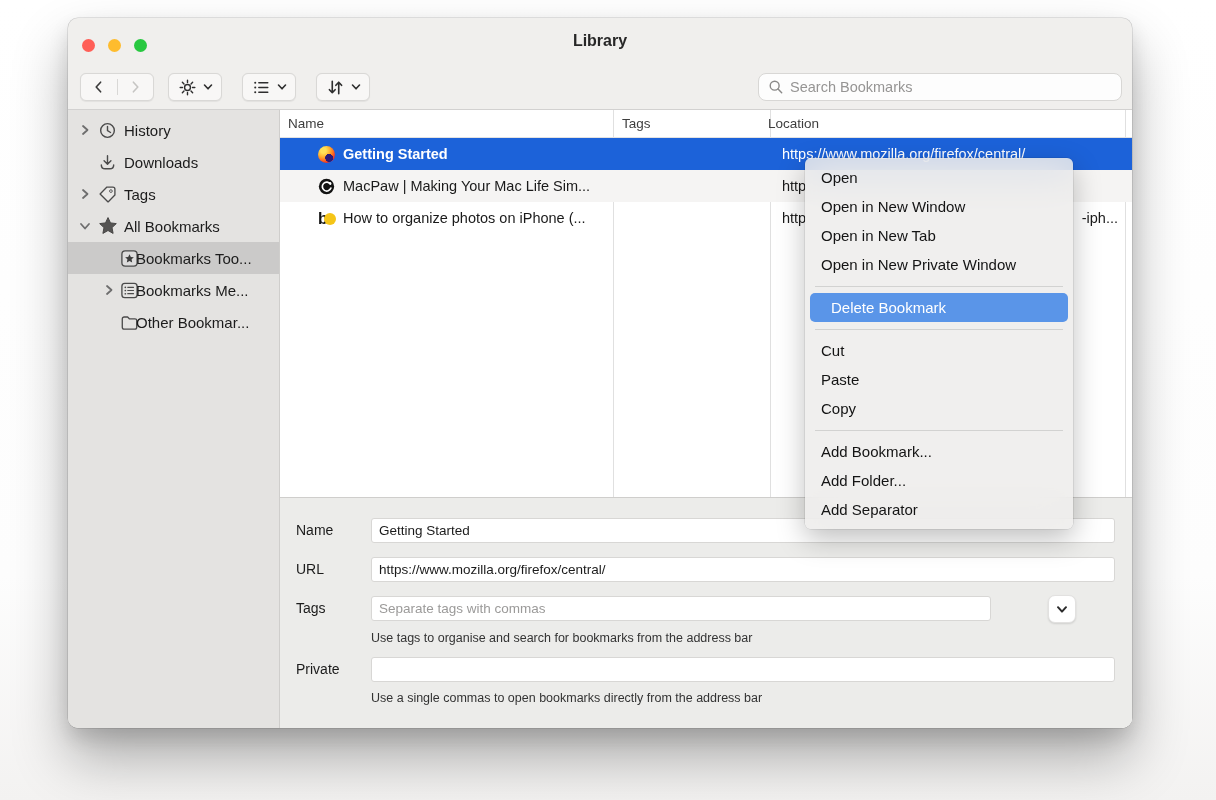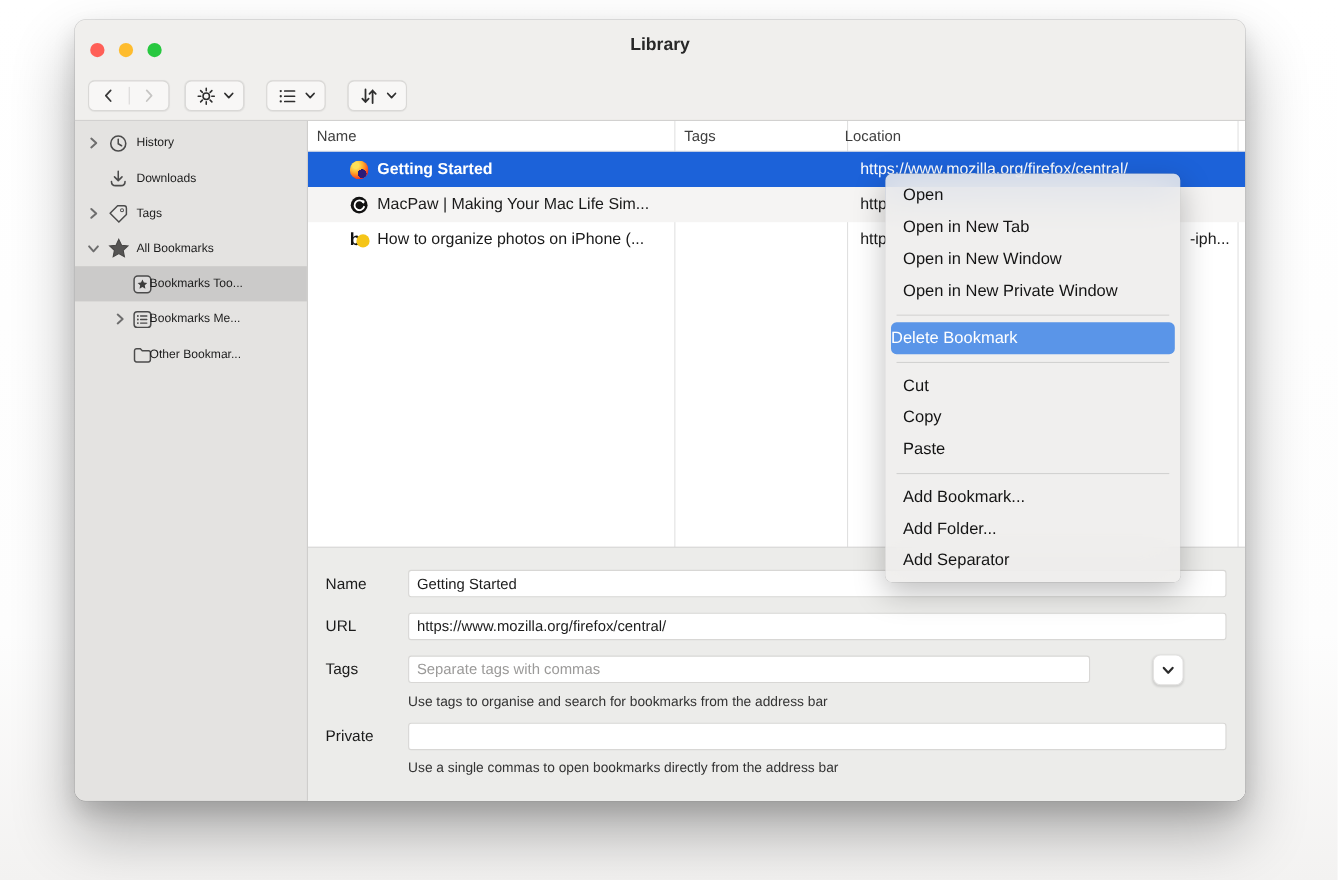--- a/index.html
+++ b/index.html
@@ -43,21 +43,21 @@
   .tbtn.sort{left:248px;width:54px;}
   .search{position:absolute;left:690px;top:9px;width:364px;height:28px;background:rgba(255,255,255,.85);
     border:1px solid #d8d7d5;border-radius:8px;display:flex;align-items:center;padding:0 9px;gap:6px;}
   .search input{flex:1;border:none;outline:none;background:transparent;font-size:14.5px;color:#222;}
   .search input::placeholder{color:#969594;}
 
   
   .content{position:absolute;left:0;top:92px;width:100%;height:618px;display:flex;
     border-bottom-left-radius:10px;border-bottom-right-radius:10px;overflow:hidden;}
   .sidebar{width:212px;background:var(--sidebar-bg);border-right:1px solid #cfcecc;padding-top:4px;flex:none;}
-  .srow{height:32px;display:flex;align-items:center;font-size:11px;color:#1c1c1c;position:relative;}
+  .srow{height:32px;display:flex;align-items:center;font-size:15px;color:#1c1c1c;position:relative;}
   .srow.selected{background:var(--sidebar-selected);}
   .srow .chev{position:absolute;left:10px;width:14px;display:flex;justify-content:center;}
   .srow .sicon{position:absolute;display:flex;}
   .srow .slabel{position:absolute;white-space:nowrap;}
   .srow.lvl0 .sicon{left:30px;} .srow.lvl0 .slabel{left:56px;}
   .srow.lvl1 .chev{left:34px;} .srow.lvl1 .sicon{left:52px;} .srow.lvl1 .slabel{left:68px;}
 
   .main{flex:1;position:relative;background:#fff;}
 
   
@@ -88,21 +88,21 @@
   .dinput::placeholder{color:#9b9a99;}
   .dhelp{position:absolute;left:91px;font-size:12.5px;color:#333;}
   .tags-drop{position:absolute;left:768px;top:97px;width:28px;height:28px;background:#fff;border:1px solid #e2e1e0;
     border-radius:7px;box-shadow:0 1px 2px rgba(0,0,0,.12);display:flex;align-items:center;justify-content:center;}
 
   
   .context-menu{position:absolute;left:737px;top:140px;width:268px;background:rgba(237,236,235,.84);
     border-radius:6px;box-shadow:0 10px 28px rgba(0,0,0,.25),0 0 0 .5px rgba(0,0,0,.14);
     padding:5px 0;backdrop-filter:blur(18px);font-size:15px;color:#141414;z-index:50;}
   .mitem{height:29px;line-height:29px;padding-left:16px;white-space:nowrap;}
-  .mitem.highlight{background:var(--menu-highlight);color:#fff;margin:0 5px;padding-left:0;border-radius:5px;}
+  .mitem.highlight{background:var(--menu-highlight);color:#fff;margin:0 5px;padding-left:21px;border-radius:5px;}
   .msep{height:1px;background:rgba(0,0,0,.12);margin:6.5px 10px;}
 
   svg{display:block;}
 </style>
 </head>
 <body>
 
 <div class="page">
   <div class="window">
 
@@ -161,20 +161,27 @@
           <g stroke="#2e2e2e" stroke-width="1.7" fill="none" stroke-linecap="round" stroke-linejoin="round">
             <path d="M6.6 3.5v12M3.6 12.3l3 3.2 3-3.2"></path>
             <path d="M13.4 16.5v-12M10.4 7.7l3-3.2 3 3.2"></path>
           </g>
         </svg>
         <svg width="10" height="8" viewBox="0 0 10 8">
             <path d="M1.5 2 L5 5.8 L8.5 2" fill="none" stroke="#2e2e2e" stroke-width="1.6" stroke-linecap="round" stroke-linejoin="round"></path>
           </svg>
       </div>
 
+      <div class="search">
+        <svg width="16" height="16" viewBox="0 0 18 18">
+          <circle cx="7.5" cy="7.5" r="5" fill="none" stroke="#8a8988" stroke-width="1.6"></circle>
+          <path d="M11.3 11.3 L15.4 15.4" stroke="#8a8988" stroke-width="1.6" stroke-linecap="round"></path>
+        </svg>
+        <input placeholder="Search Bookmarks" style="">
+      </div>
     </div>
 
     <div class="content">
 
       <aside class="sidebar">
         <div class="srow lvl0">
           <span class="chev">
               <svg width="10" height="12" viewBox="0 0 10 12">
                 <path d="M3 2 L7.5 6 L3 10" fill="none" stroke="#6e6e6e" stroke-width="1.8" stroke-linecap="round" stroke-linejoin="round"></path>
               </svg>
@@ -342,29 +349,29 @@
 
           <span class="dlabel" style="top:159px">Private</span>
           <input class="dinput" style="top: 159px; width: 744px;" value="">
           <span class="dhelp" style="top:193px">Use a single commas to open bookmarks directly from the address bar</span>
         </div>
       </main>
     </div>
 
     <div class="context-menu">
       <div class="mitem">Open</div>
+      <div class="mitem">Open in New Window</div>
       <div class="mitem">Open in New Tab</div>
-      <div class="mitem">Open in New Window</div>
       <div class="mitem">Open in New Private Window</div>
       <div class="msep"></div>
       <div class="mitem highlight">Delete Bookmark</div>
       <div class="msep"></div>
       <div class="mitem">Cut</div>
+      <div class="mitem">Paste</div>
       <div class="mitem">Copy</div>
-      <div class="mitem">Paste</div>
       <div class="msep"></div>
       <div class="mitem">Add Bookmark...</div>
       <div class="mitem">Add Folder...</div>
       <div class="mitem">Add Separator</div>
     </div>
 
   </div>
 </div>
 
 </body></html>

